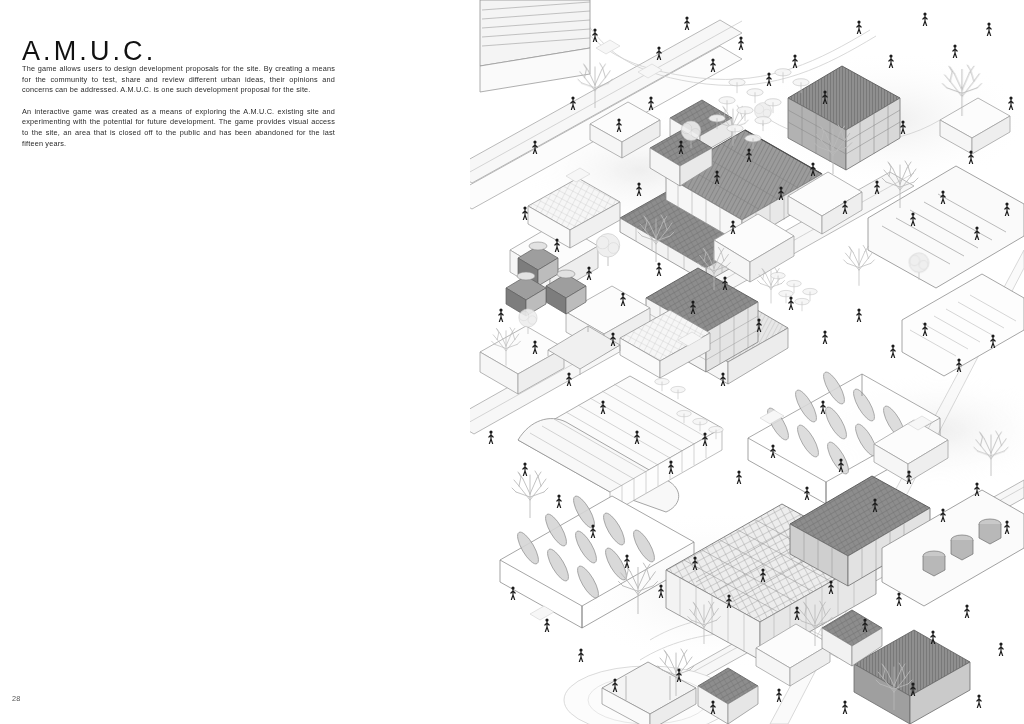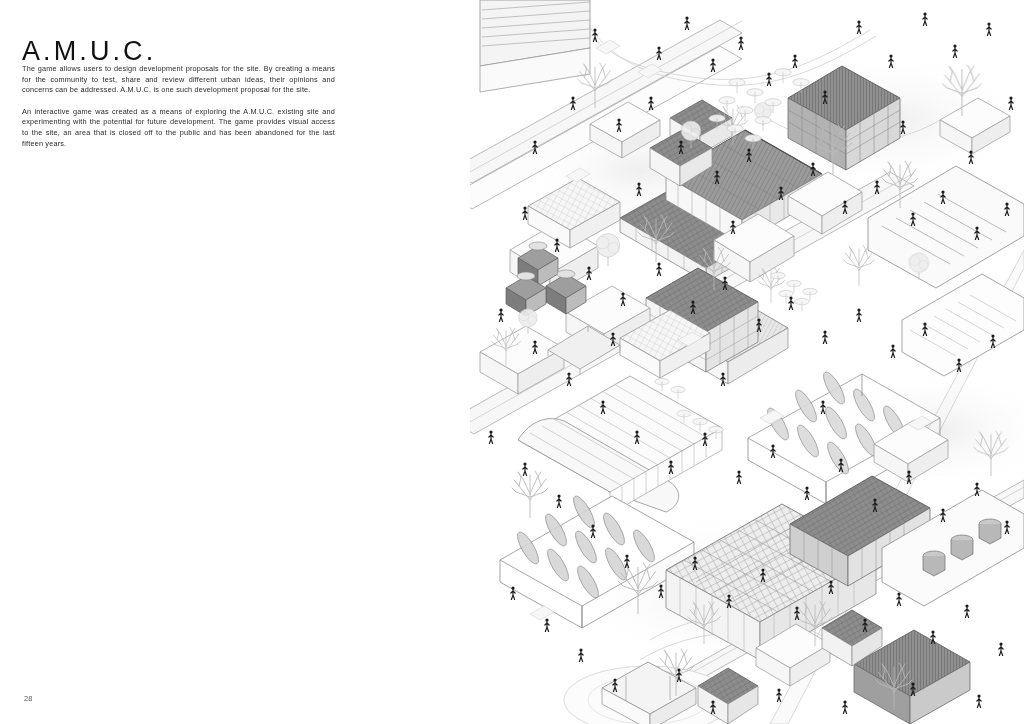--- a/index.html
+++ b/index.html
@@ -4,21 +4,21 @@
 <style>
   html,body{margin:0;padding:0;background:#ffffff;}
   body{width:1024px;height:724px;overflow:hidden;font-family:"Liberation Sans",sans-serif;color:#1a1a1a;position:relative;}
   #page{position:absolute;inset:0;background:#0f172a;}
 
   
   #left-page{position:absolute;left:0;top:0;width:470px;height:724px;background:#ffffff;}
   #page-title{position:absolute;left:22px;top:20px;font-size:27px;font-weight:400;letter-spacing:3.1px;color:#111;line-height:1;white-space:nowrap;}
   #body-copy{position:absolute;left:22px;top:64px;width:313px;}
   .para{font-size:7.3px;line-height:10.6px;text-align:justify;color:#2a2a2a;letter-spacing:.18px;margin:0 0 11px 0;}
-  #folio{position:absolute;left:24px;top:694px;font-size:7.3px;color:#555;letter-spacing:.2px;}
+  #folio{position:absolute;left:12px;top:694px;font-size:7.3px;color:#555;letter-spacing:.2px;}
 
   
   #right-page{position:absolute;left:470px;top:0;width:554px;height:724px;background:#ffffff;overflow:hidden;}
   #axono{position:absolute;left:0;top:0;width:554px;height:724px;}
   #axono svg{display:block;}
 </style>
 </head>
 <body>
 
 <div id="page">

